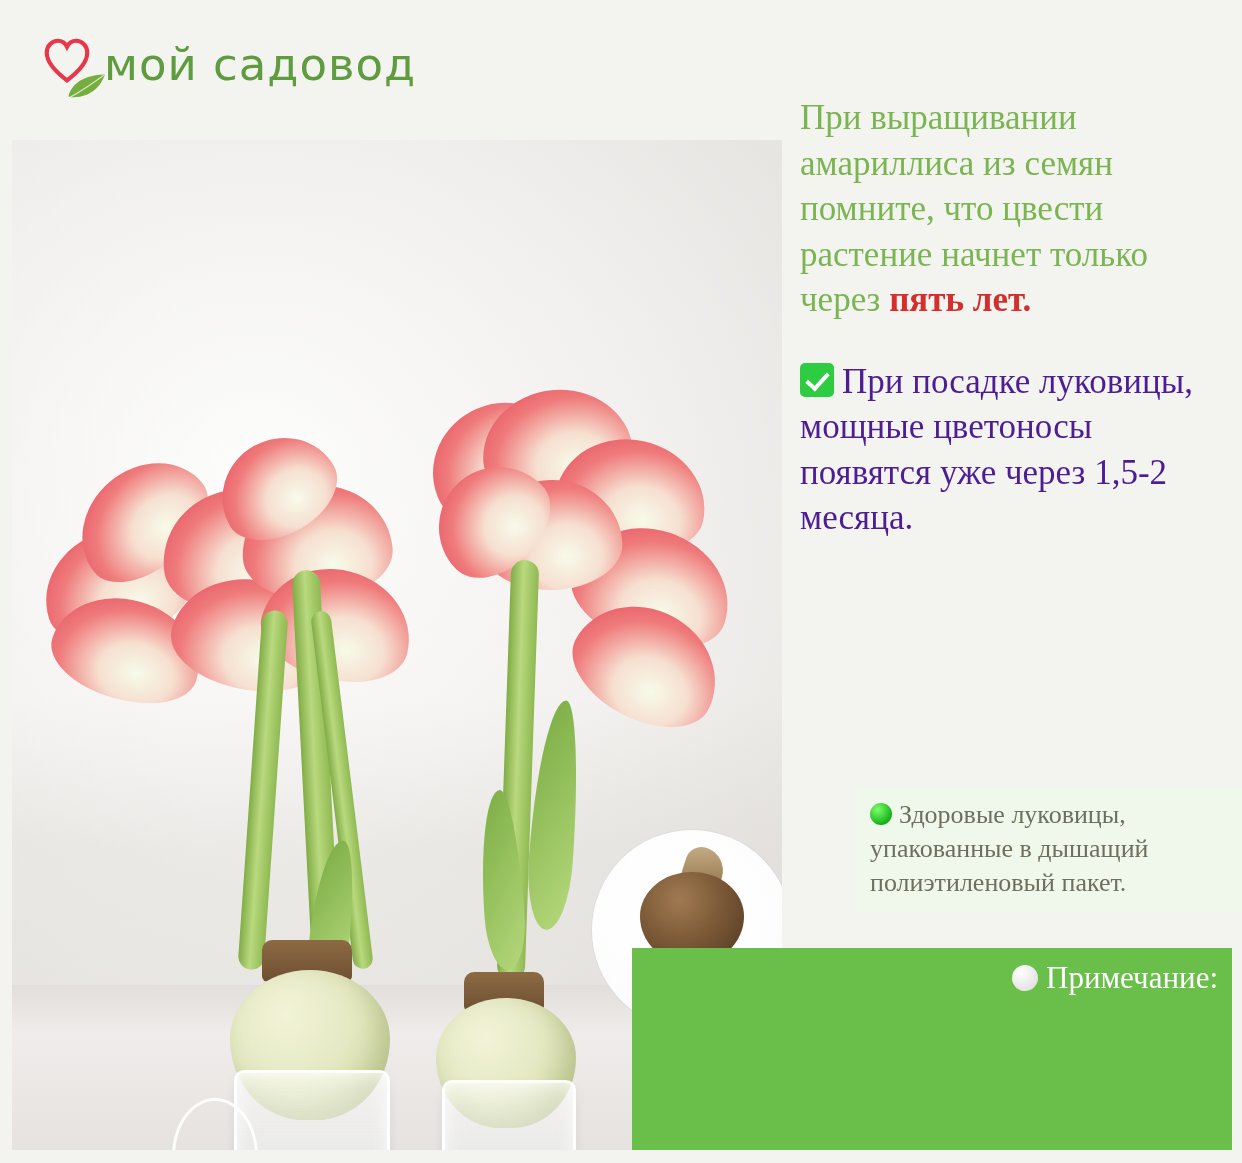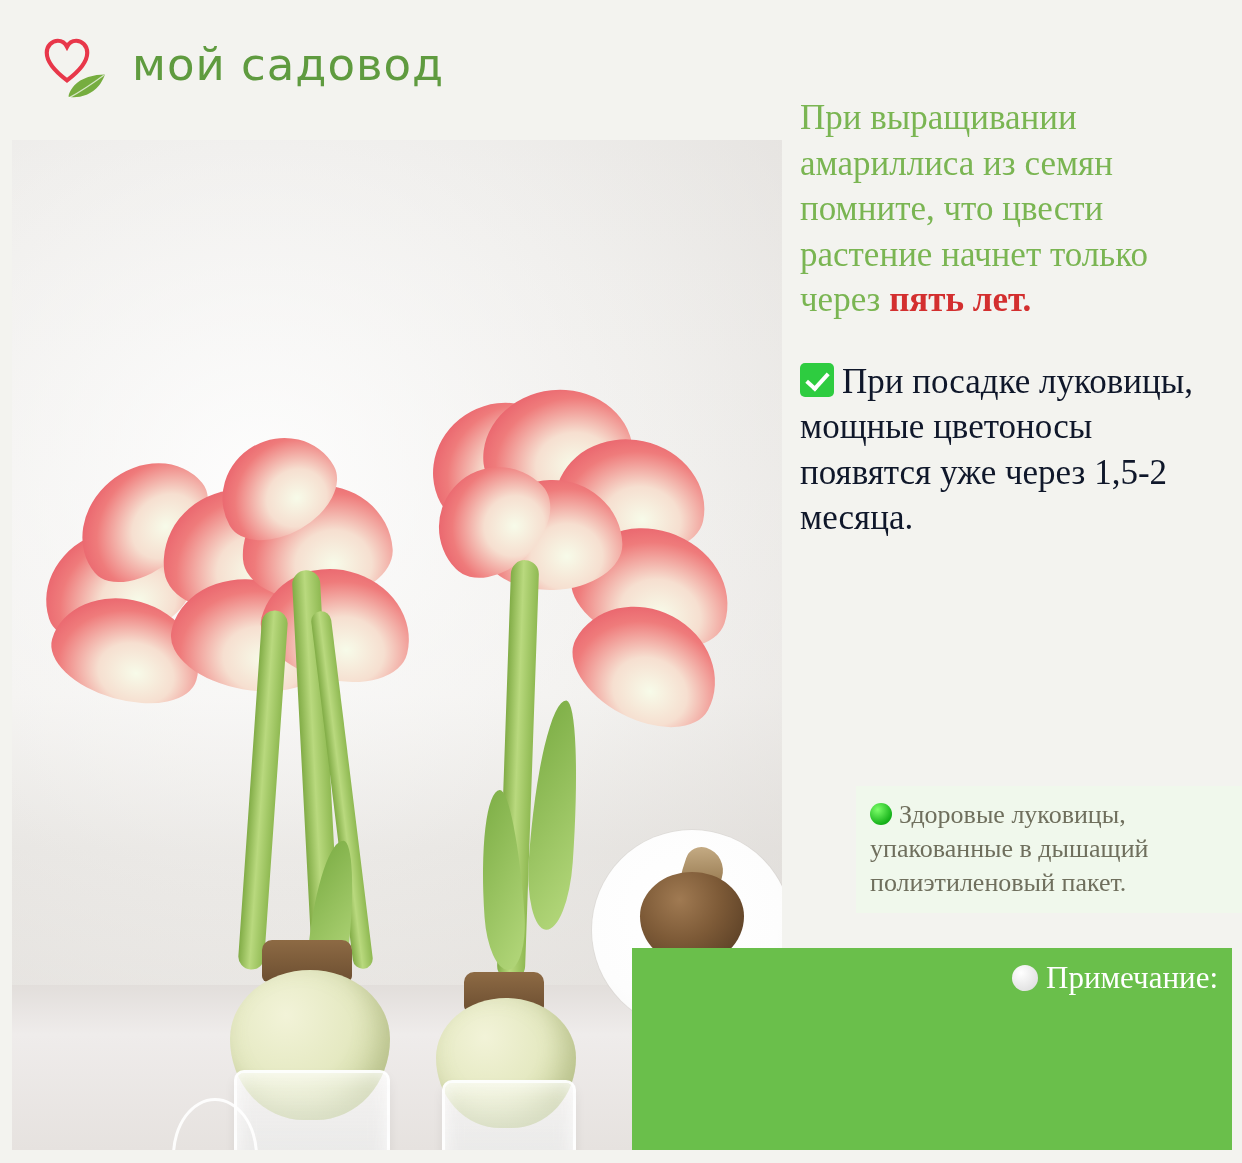--- a/index.html
+++ b/index.html
@@ -16,21 +16,20 @@
   }
 
   
   .logo {
     position: absolute;
     left: 38px;
     top: 28px;
     display: flex;
     align-items: center;
     height: 72px;
-    gap: 28px;
   }
   .logo-mark {
     position: relative;
     width: 72px;
     height: 72px;
     flex: none;
   }
   .logo-mark .heart {
     position: absolute;
     left: 6px;
@@ -161,21 +160,21 @@
     font-size: 35px;
     line-height: 1.30;
     font-family: "Liberation Serif", serif;
   }
   .para-green .accent {
     color: #d32f2f;
     font-weight: bold;
   }
   .block2 {
     margin-top: 36px;
-    color: #0f172a;
+    color: #4c1d95;
     font-size: 35px;
     line-height: 1.30;
   }
   .check-ico {
     display: inline-block;
     width: 34px; height: 34px;
     background: #2ecc40;
     border-radius: 5px;
     position: relative;
     vertical-align: -4px;

